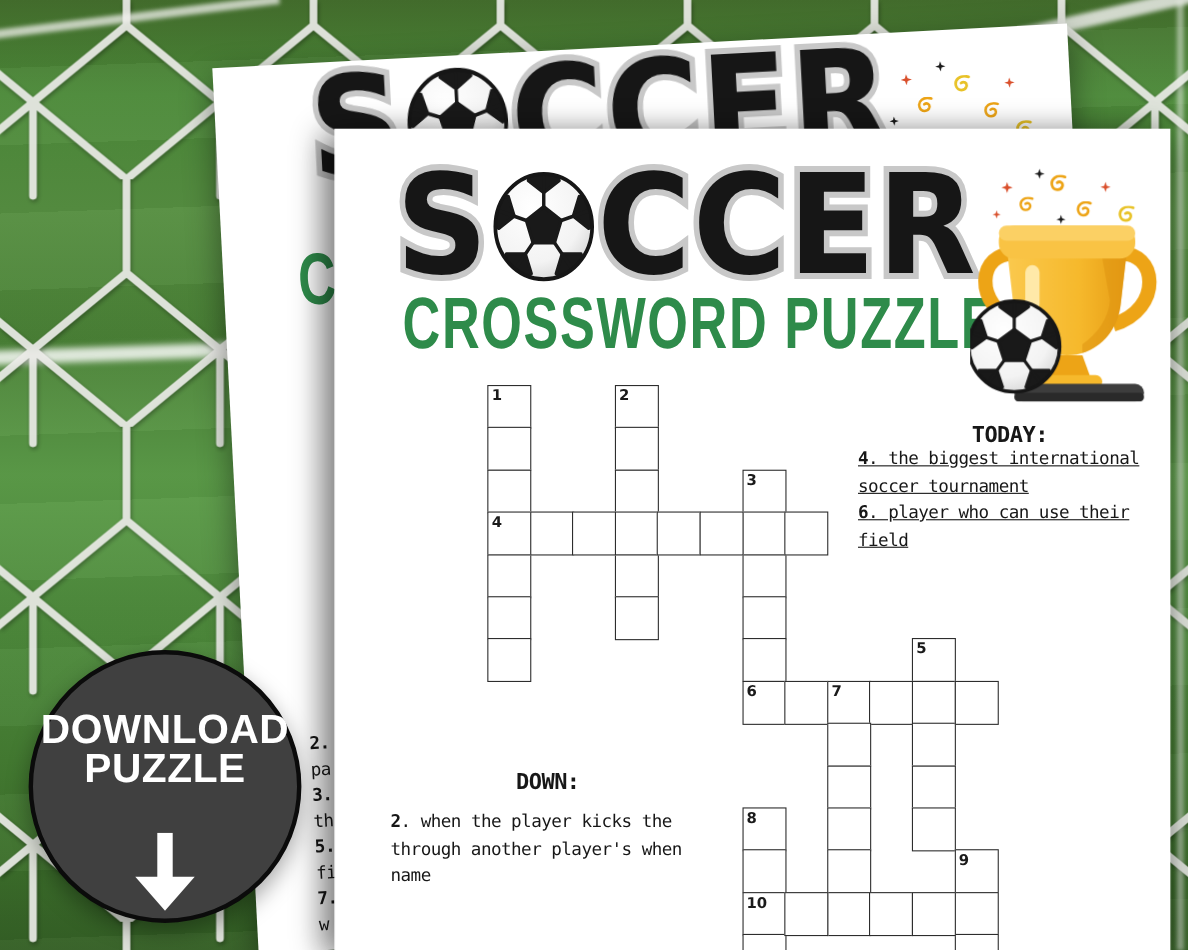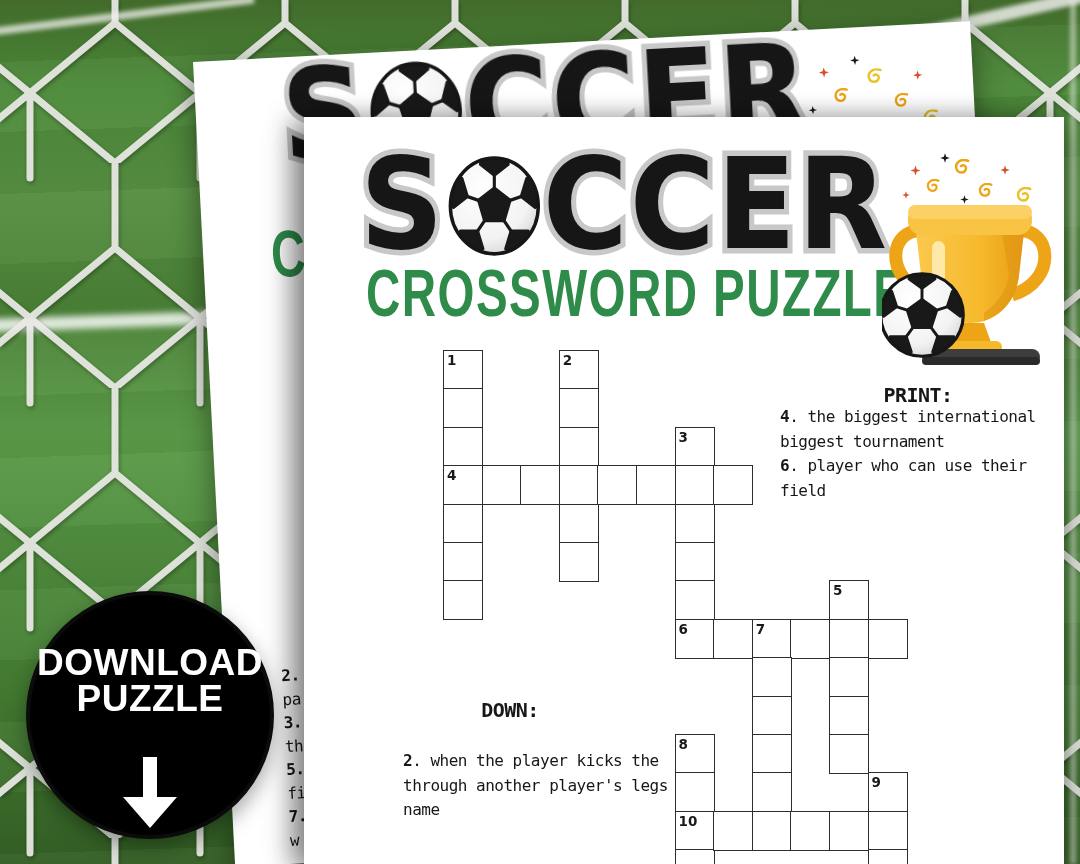--- a/index.html
+++ b/index.html
@@ -54,34 +54,34 @@
   #grid{position:absolute;left:139px;top:233px;width:480px;height:560px;}
   .cell{position:absolute;width:40px;height:40px;border:1.5px solid #2d2d2d;
     box-sizing:border-box;background:#fff;}
   .cellnum{position:absolute;font-family:"DejaVu Sans",sans-serif;font-weight:bold;
     font-size:13.5px;color:#1a1a1a;line-height:14px;}
 
   
   .clue-font{font-family:"DejaVu Sans Mono",monospace;letter-spacing:-.5px;color:#171717;}
   .clue-header{position:absolute;font-weight:bold;font-size:20px;text-align:center;}
   .across-header{left:474px;top:266px;width:280px;}
-  .down-header{left:136px;top:581px;width:140px;}
+  .down-header{left:124px;top:581px;width:140px;}
   .clue-lines{position:absolute;font-size:16px;line-height:24.5px;}
   .clue-lines div{white-space:nowrap;}
-  .across-lines{left:476px;top:288px;}
-  .down-lines{left:51px;top:632px;margin-left:48px;}
+  .across-lines{left:476px;top:288px;text-decoration:underline;}
+  .down-lines{left:51px;top:618px;}
   .clue-lines b{font-weight:bold;}
 
   
   .fragments{position:absolute;left:56px;top:606px;font-size:16px;line-height:23.5px;}
   .fragments div{white-space:nowrap;}
 
   
   .badge{position:absolute;left:26px;top:591px;width:248px;height:248px;border-radius:50%;
-    background:#000000;border:4px solid #0b0b0b;box-sizing:border-box;z-index:20;
+    background:#404040;border:4px solid #0b0b0b;box-sizing:border-box;z-index:20;
     box-shadow:0 8px 20px rgba(0,0,0,.35);}
   .badge-text{position:absolute;left:0;top:50px;width:100%;text-align:center;color:#fff;
     font-weight:bold;font-size:37px;line-height:36px;letter-spacing:.5px;}
   .badge-arrow{position:absolute;left:50%;top:162px;transform:translateX(-50%);}
 </style>
 </head>
 <body>
 
 <div id="stage">
 
@@ -280,32 +280,32 @@
         <div class="cellnum" style="left: 235.6px; top: 79.8px;">3</div>
         <div class="cellnum" style="left: 4px; top: 118.2px;">4</div>
         <div class="cellnum" style="left: 390px; top: 233.4px;">5</div>
         <div class="cellnum" style="left: 235.6px; top: 271.8px;">6</div>
         <div class="cellnum" style="left: 312.8px; top: 271.8px;">7</div>
         <div class="cellnum" style="left: 235.6px; top: 387px;">8</div>
         <div class="cellnum" style="left: 428.6px; top: 425.4px;">9</div>
         <div class="cellnum" style="left: 235.6px; top: 463.8px;">10</div>
       </div>
 
-    <div class="clue-header clue-font across-header">PRINT:</div>
+    <div class="clue-header clue-font across-header">TODAY:</div>
     <div class="clue-lines clue-font across-lines" id="across-lines">
         <div><b>4</b>. the biggest international</div>
-        <div>biggest tournament</div>
+        <div>soccer tournament</div>
         <div><b>6</b>. player who can use their</div>
         <div>field</div>
       </div>
 
     <div class="clue-header clue-font down-header">DOWN:</div>
     <div class="clue-lines clue-font down-lines" id="down-lines">
         <div><b>2</b>. when the player kicks the</div>
-        <div>through another player's legs</div>
+        <div>through another player's when</div>
         <div>name</div>
       </div>
   </div>
 
   <div class="badge">
     <div class="badge-text">
       <div>DOWNLOAD</div>
       <div>PUZZLE</div>
     </div>
     <svg class="badge-arrow" width="58" height="72" viewBox="0 0 58 72">

